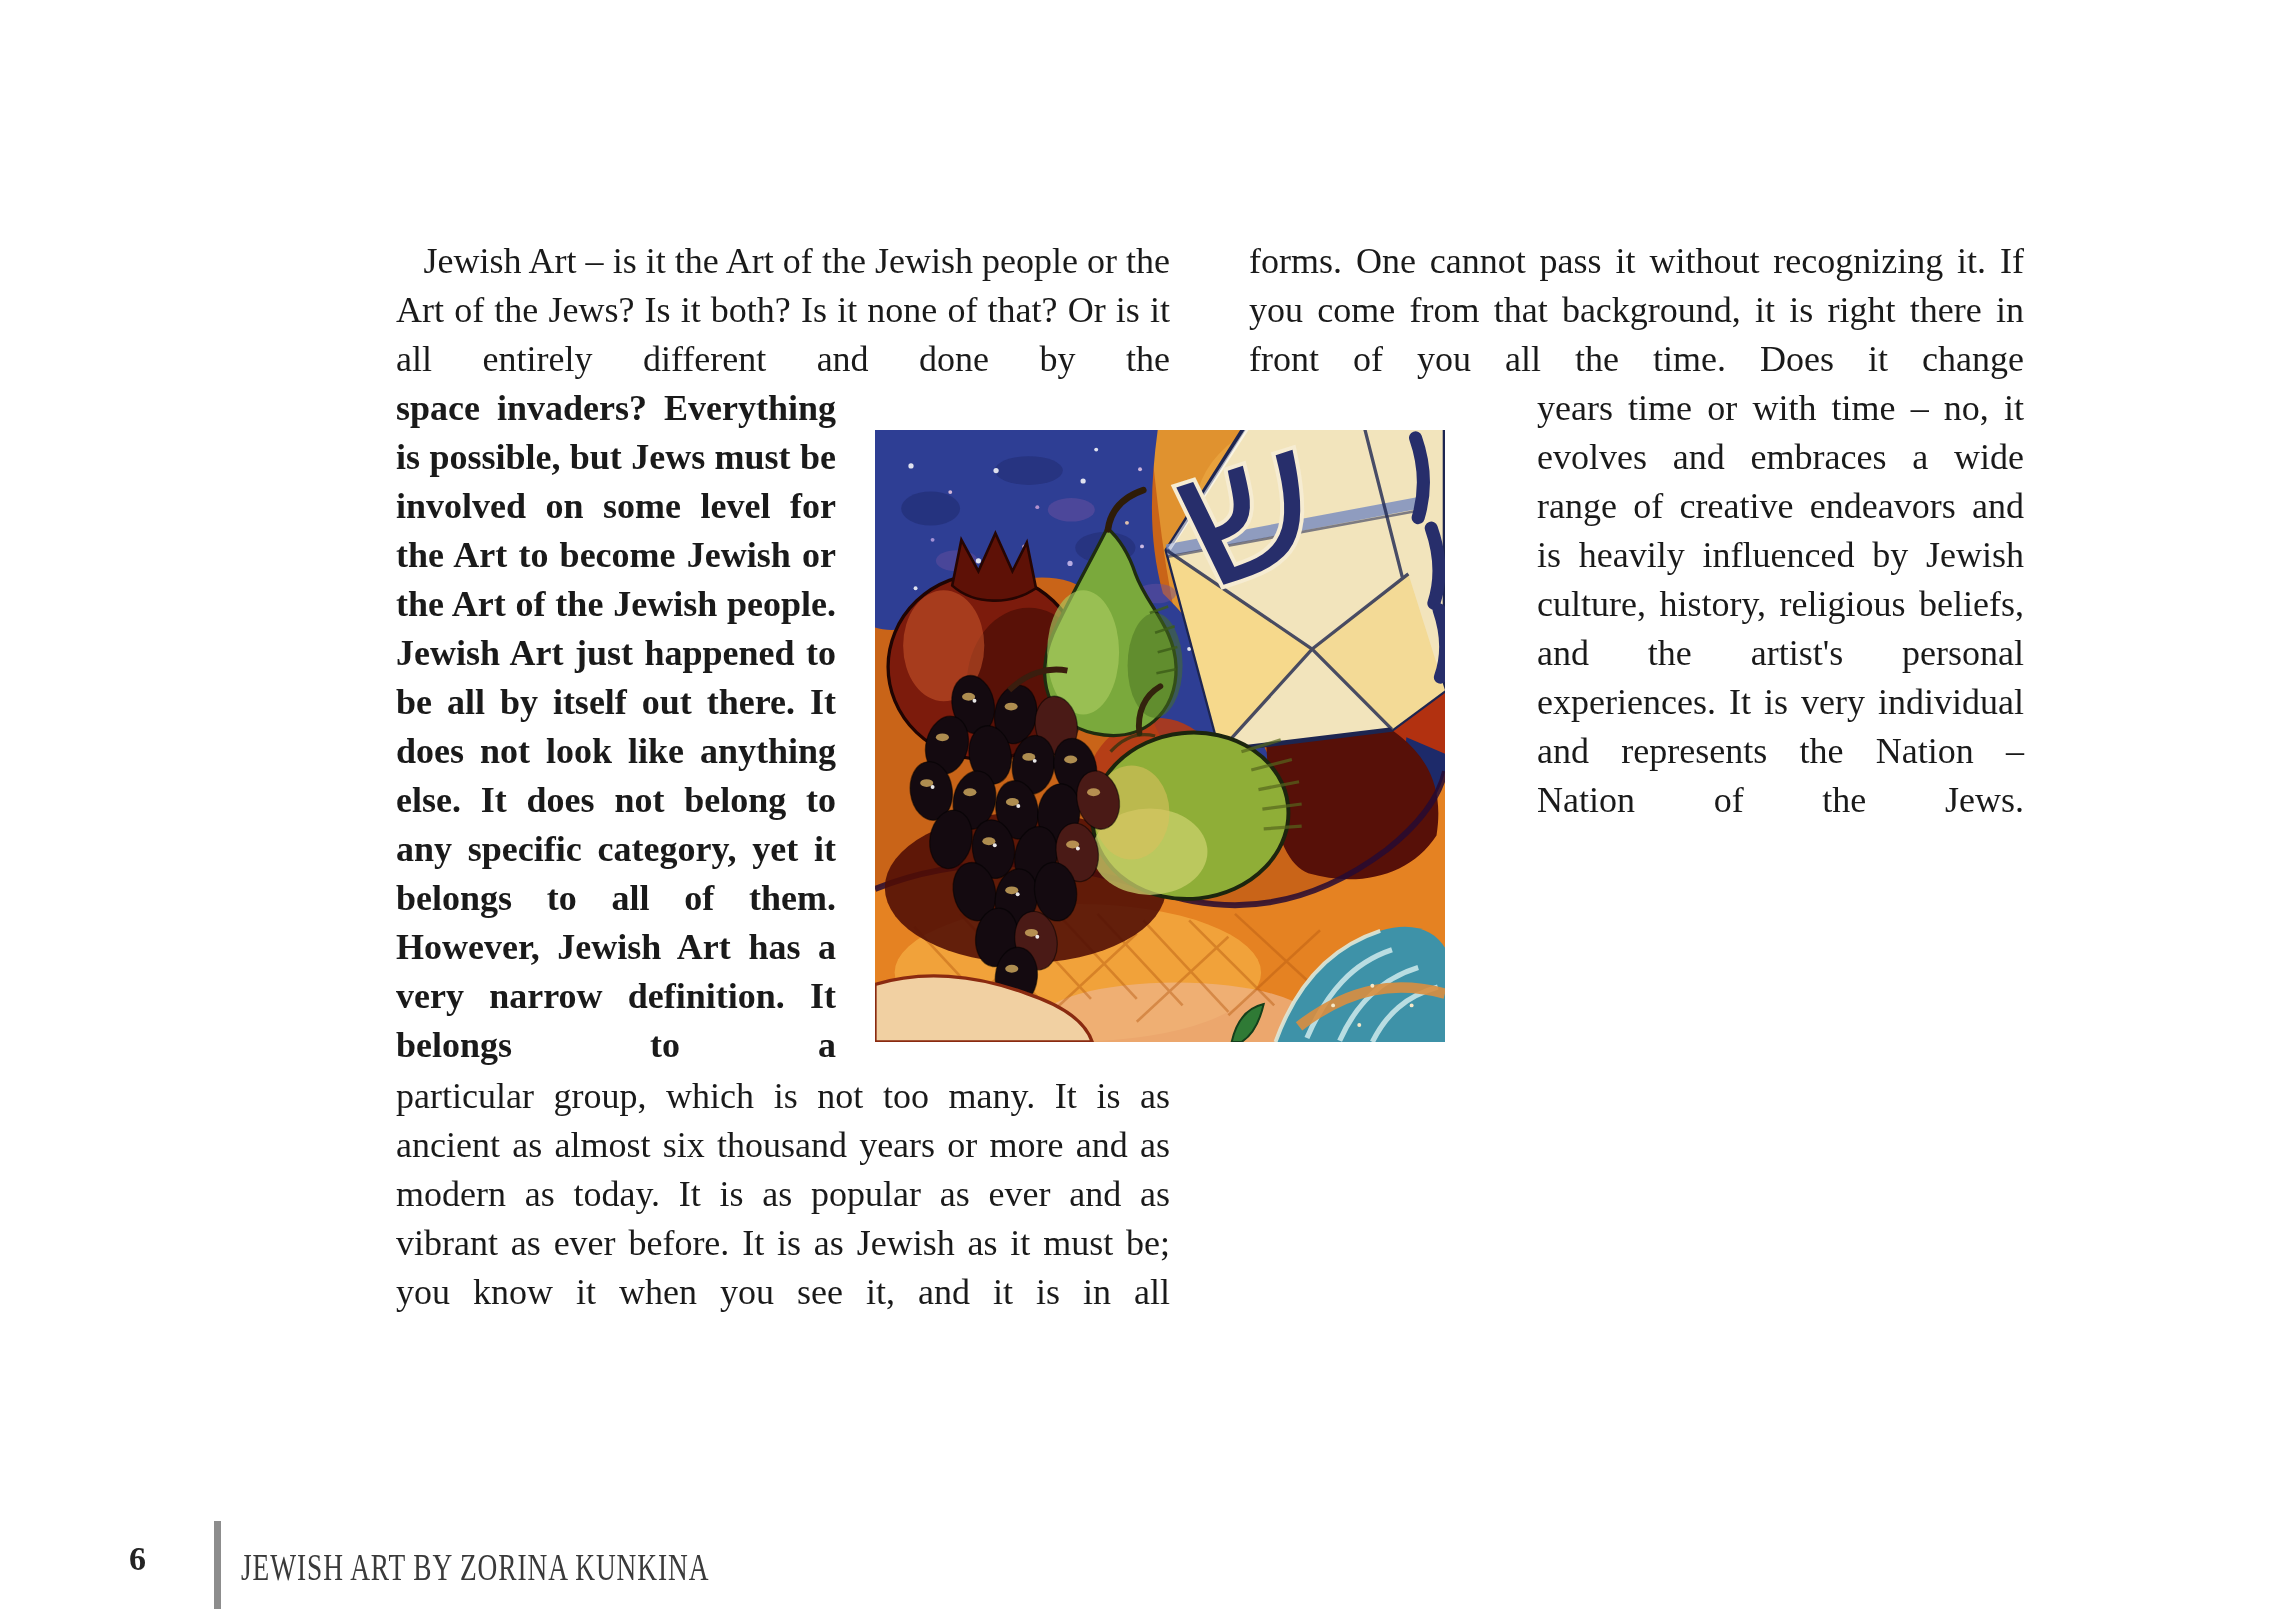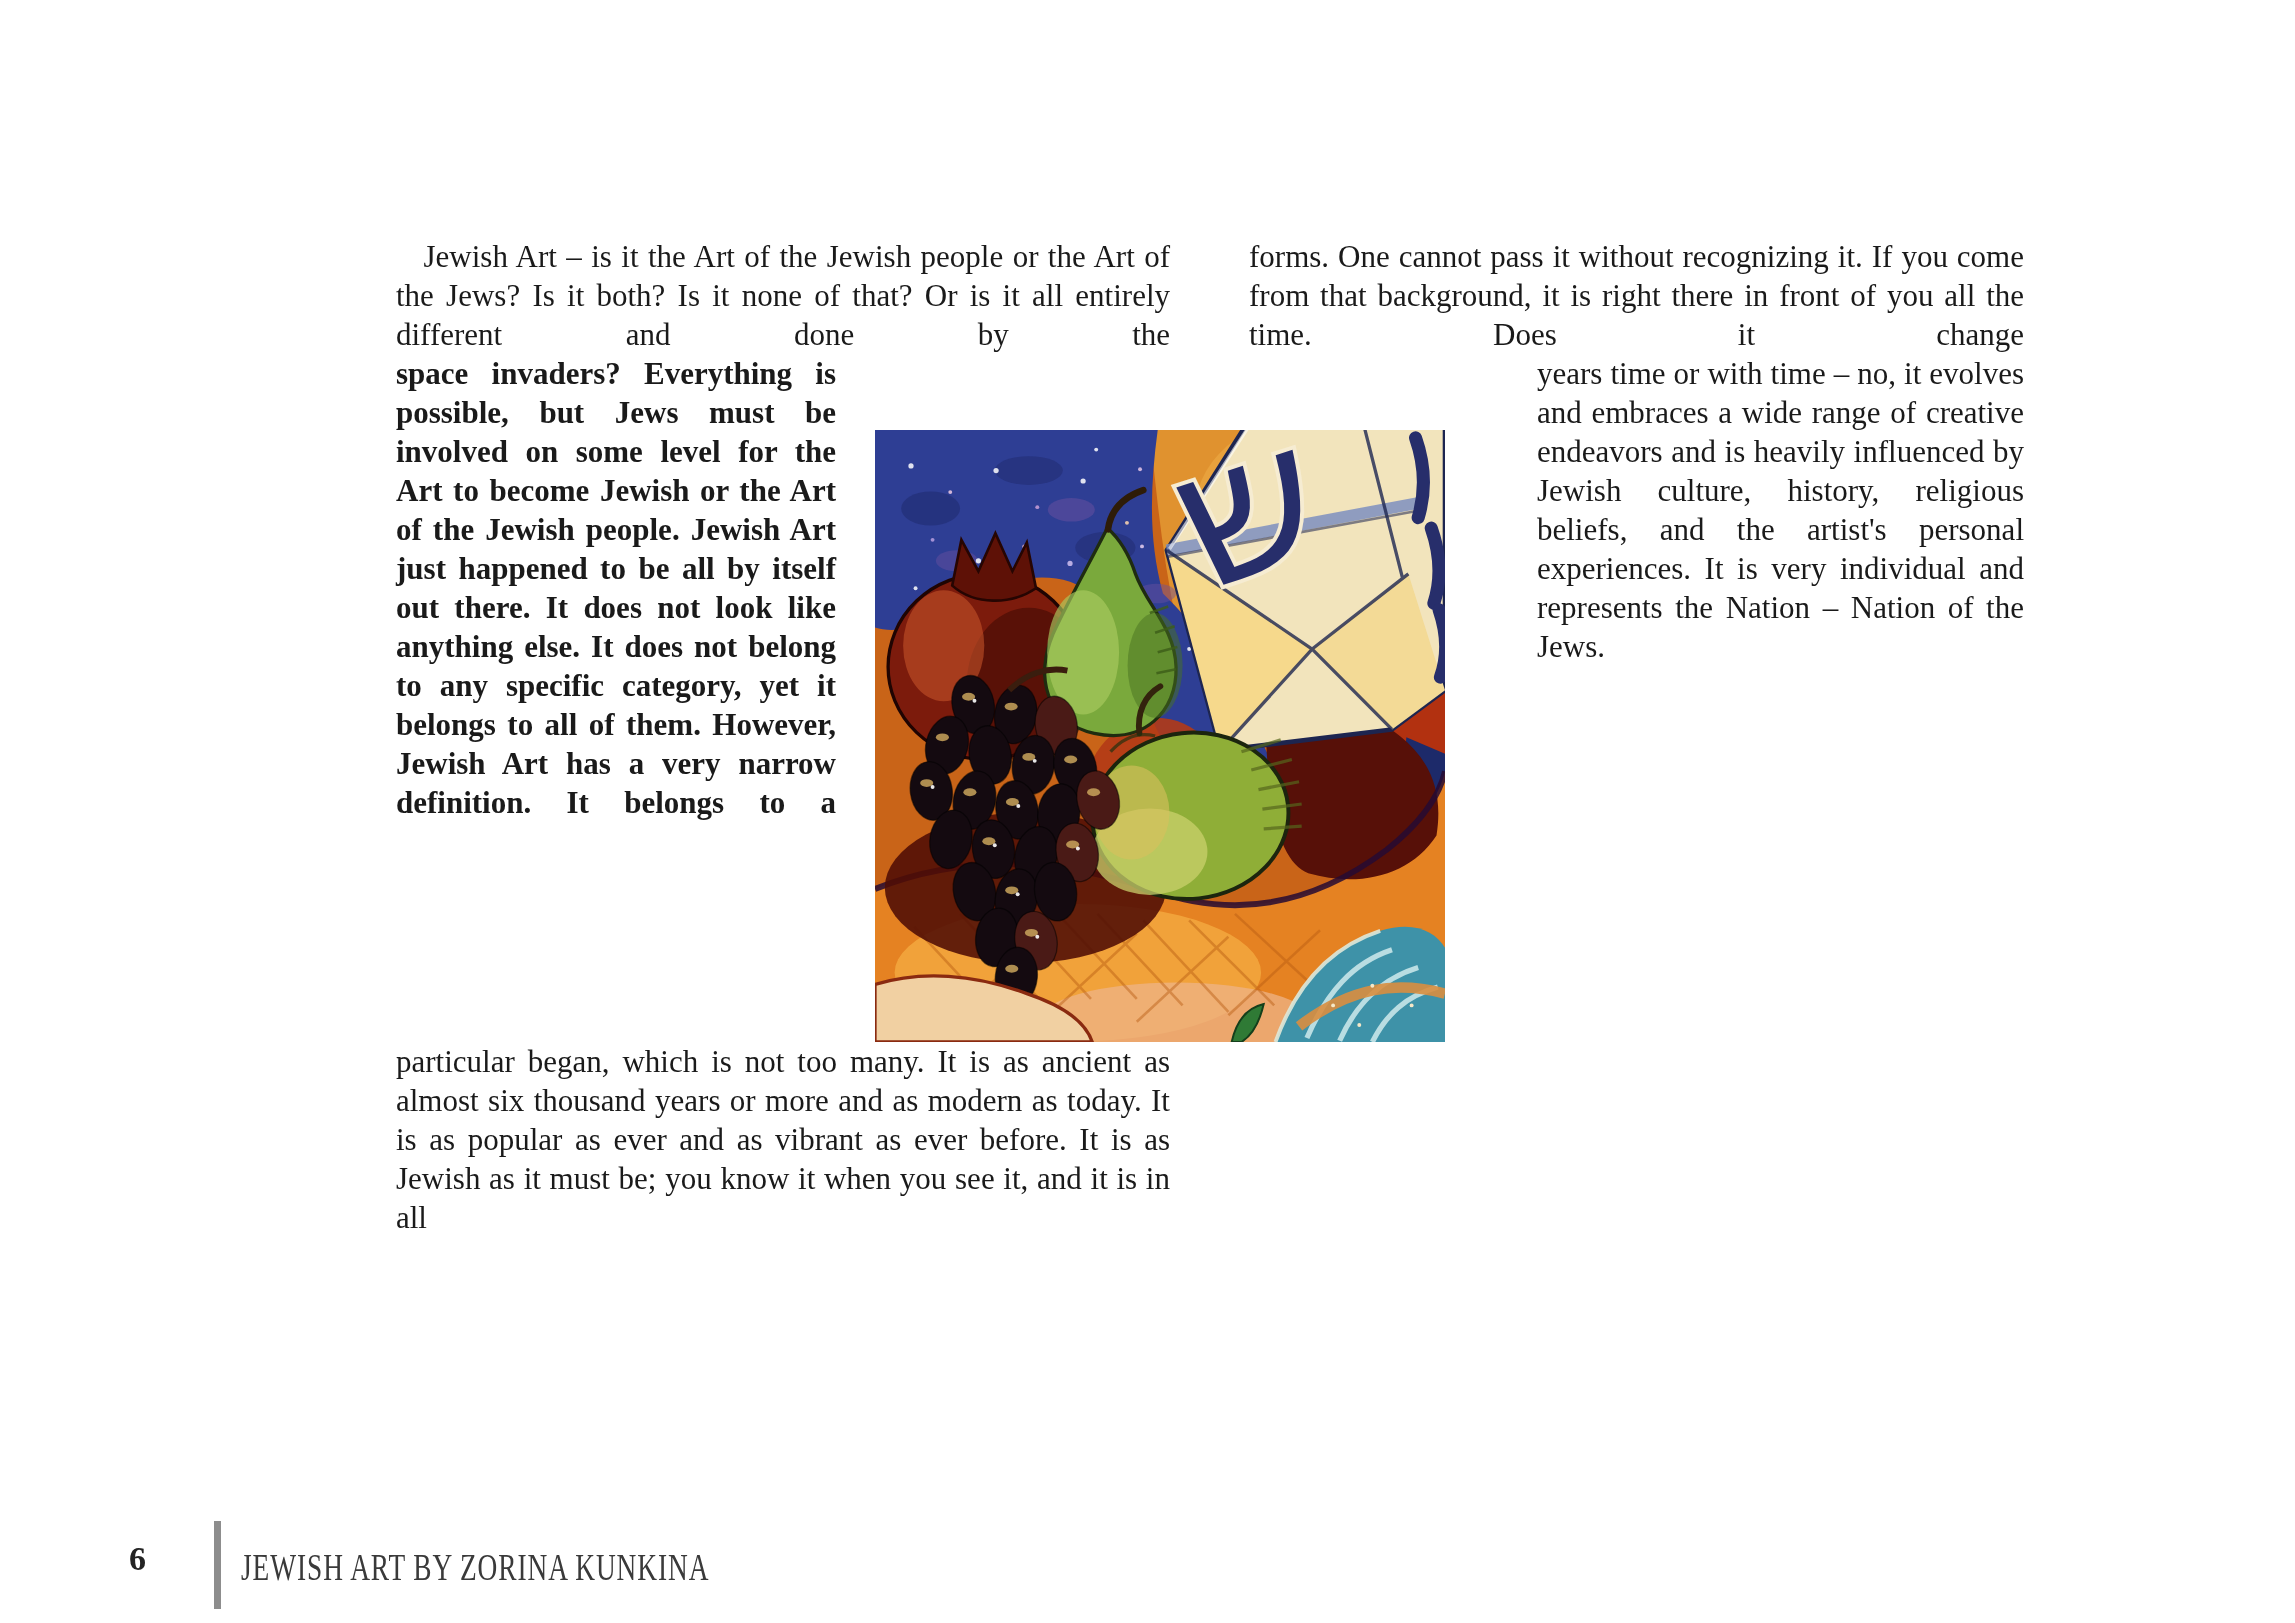--- a/index.html
+++ b/index.html
@@ -5,21 +5,21 @@
   * { margin:0; padding:0; box-sizing:border-box; }
   html,body { background:#ffffff; }
   .page {
     position:relative;
     width:2295px; height:1623px;
     background:#ffffff;
     font-family:"Liberation Serif","DejaVu Serif",serif;
     color:#1a1a1a;
     overflow:hidden;
   }
-  .col { position:absolute; top:237px; font-size:31px; line-height:39px; }
+  .col { position:absolute; top:237px; font-size:36px; line-height:49px; }
   .col-left  { left:396px;  width:774px; }
   .col-right { left:1201px; width:775px;margin-left:48px; }
   .seg { text-align:justify; text-align-last:justify; margin:0; }
   .seg.para-end { text-align-last:left; }
   .indent { text-indent:27.5px; }
   .mid-wrap { min-height:688px; }
   .mid-wrap.wrap-left  { width:440px;font-weight:bold; }
   .mid-wrap.wrap-right { margin-left:288px; width:487px; }
   .painting {
     position:absolute; left:875px; top:430px;
@@ -44,21 +44,21 @@
 </head>
 <body>
 
 <div class="page">
 
   <div class="col col-left">
     <p class="seg indent">Jewish Art – is it the Art of the Jewish people or the Art of the Jews? Is it both? Is it none of that? Or is it all entirely different and done by the</p>
     <div class="mid-wrap wrap-left">
       <p class="seg">space invaders? Everything is possible, but Jews must be involved on some level for the Art to become Jewish or the Art of the Jewish people. Jewish Art just happened to be all by itself out there. It does not look like anything else. It does not belong to any specific category, yet it belongs to all of them. However, Jewish Art has a very narrow definition. It belongs to a</p>
     </div>
-    <p class="seg">particular began, which is not too many. It is as ancient as almost six thousand years or more and as modern as today. It is as popular as ever and as vibrant as ever before. It is as Jewish as it must be; you know it when you see it, and it is in all</p>
+    <p class="seg">particular group, which is not too many. It is as ancient as almost six thousand years or more and as modern as today. It is as popular as ever and as vibrant as ever before. It is as Jewish as it must be; you know it when you see it, and it is in all</p>
   </div>
 
   <div class="col col-right">
     <p class="seg">forms. One cannot pass it without recognizing it. If you come from that background, it is right there in front of you all the time. Does it change</p>
     <div class="mid-wrap wrap-right">
       <p class="seg">years time or with time – no, it evolves and embraces a wide range of creative endeavors and is heavily influenced by Jewish culture, history, religious beliefs, and the artist's personal experiences. It is very individual and represents the Nation – Nation of the Jews.</p>
     </div>
   </div>
 
   <figure class="painting">

